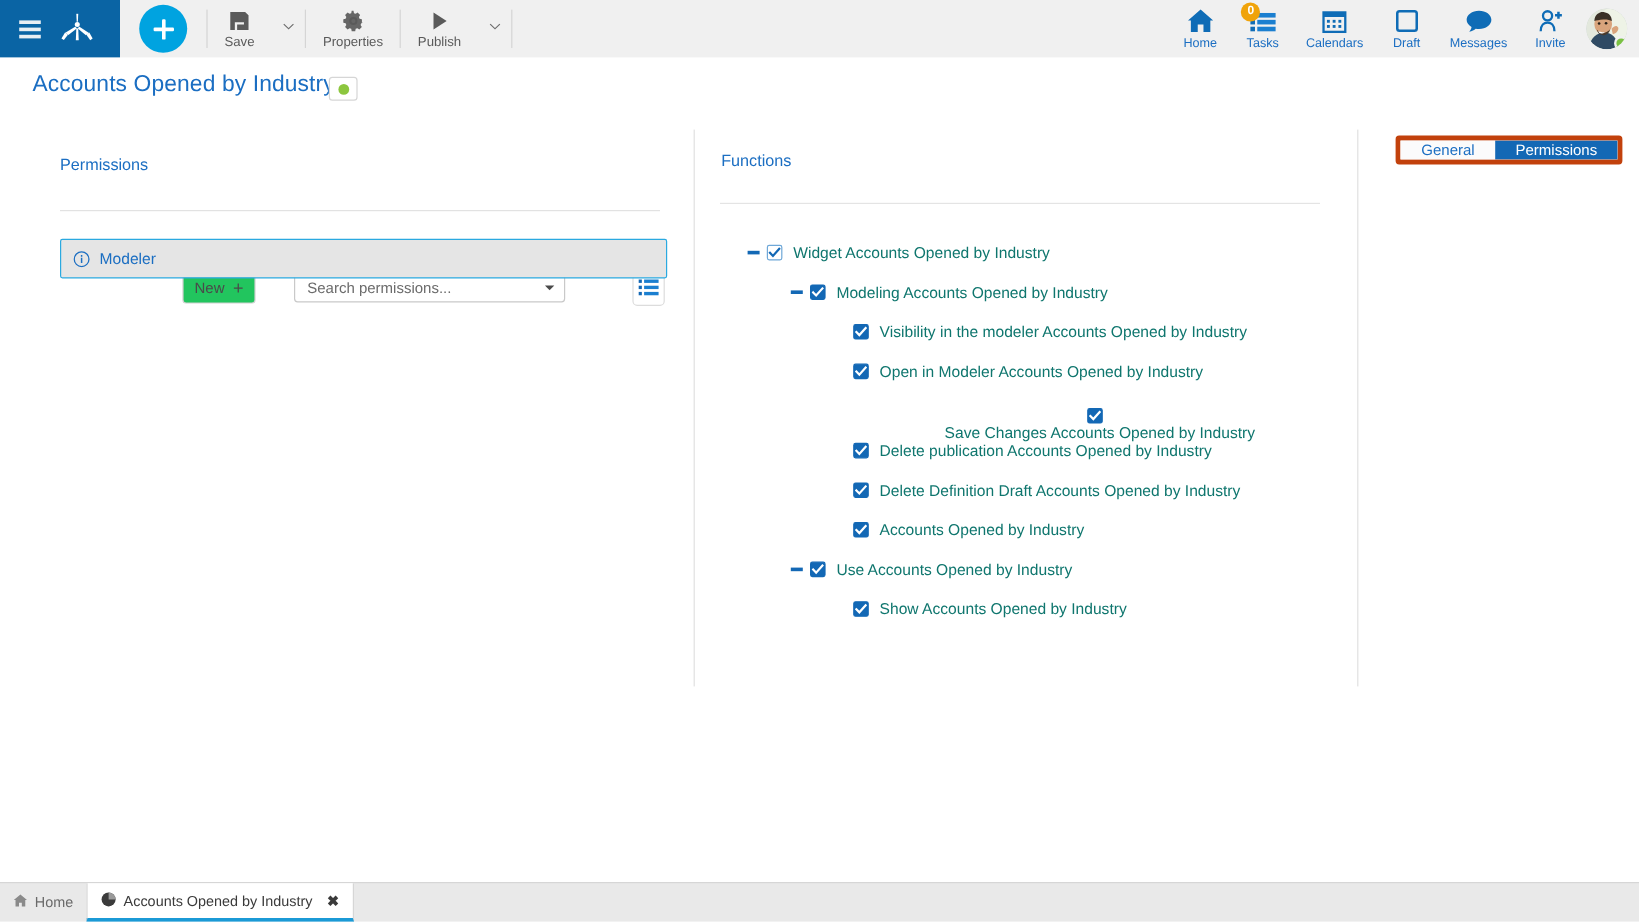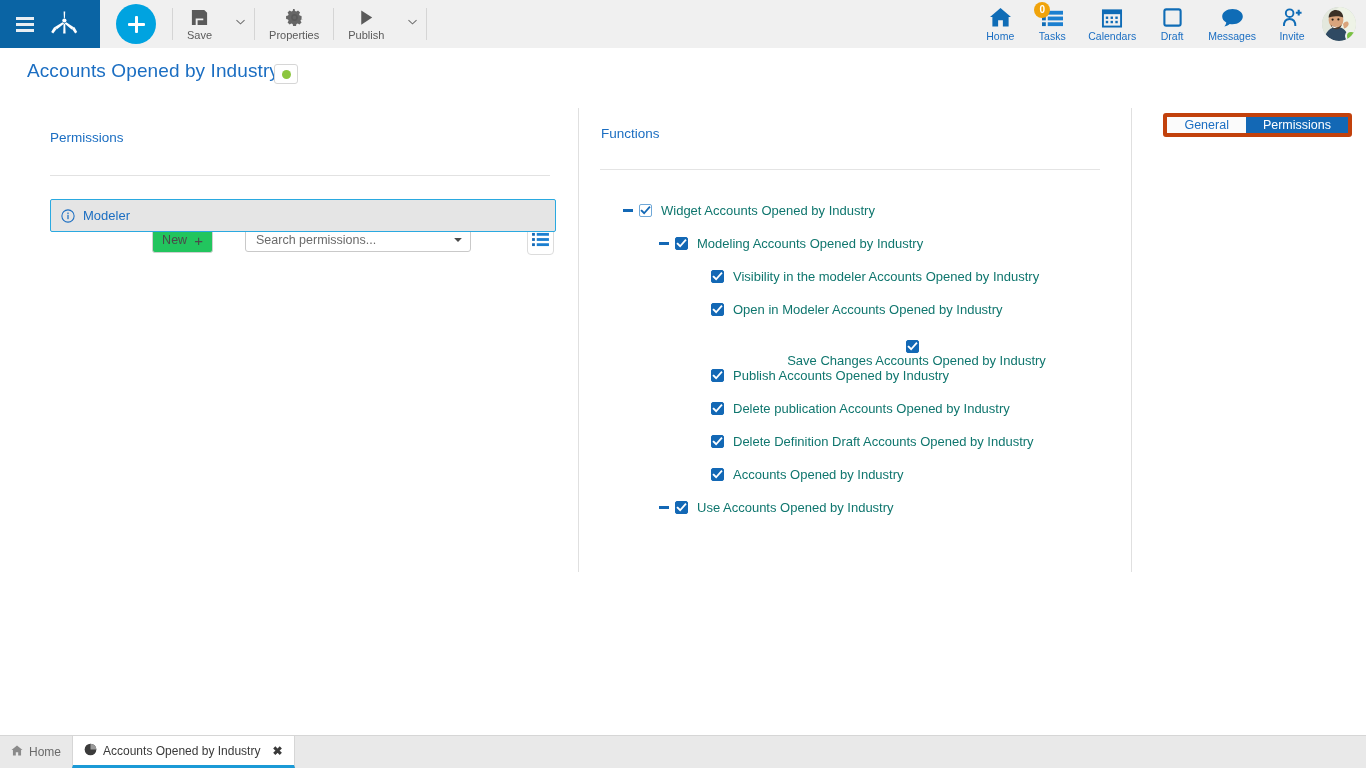--- a/index.html
+++ b/index.html
@@ -495,29 +495,20 @@
         </span>
         <span class="tlabel">Save Changes Accounts Opened by Industry</span>
       </div>
       <div class="tnode" style="padding-left: 114px;">
         <span class="toggle-spacer"></span>
         <span class="cb filled">
           <svg class="tick" viewBox="0 0 12 12">
             <path d="M1.8 6.2 L4.5 9 L10.2 2.6" fill="none" stroke="#ffffff" stroke-width="2" stroke-linecap="square"></path>
           </svg>
         </span>
-        <span class="tlabel">Publish Accounts Opened by Industry</span>
-      </div>
-      <div class="tnode" style="padding-left: 114px;">
-        <span class="toggle-spacer"></span>
-        <span class="cb filled">
-          <svg class="tick" viewBox="0 0 12 12">
-            <path d="M1.8 6.2 L4.5 9 L10.2 2.6" fill="none" stroke="#ffffff" stroke-width="2" stroke-linecap="square"></path>
-          </svg>
-        </span>
         <span class="tlabel">Delete publication Accounts Opened by Industry</span>
       </div>
       <div class="tnode" style="padding-left: 114px;">
         <span class="toggle-spacer"></span>
         <span class="cb filled">
           <svg class="tick" viewBox="0 0 12 12">
             <path d="M1.8 6.2 L4.5 9 L10.2 2.6" fill="none" stroke="#ffffff" stroke-width="2" stroke-linecap="square"></path>
           </svg>
         </span>
         <span class="tlabel">Delete Definition Draft Accounts Opened by Industry</span>
@@ -534,20 +525,29 @@
       <div class="tnode" style="padding-left: 78px;">
         <span class="toggle">
           <span class="minus"></span>
         </span>
         <span class="cb filled">
           <svg class="tick" viewBox="0 0 12 12">
             <path d="M1.8 6.2 L4.5 9 L10.2 2.6" fill="none" stroke="#ffffff" stroke-width="2" stroke-linecap="square"></path>
           </svg>
         </span>
         <span class="tlabel">Use Accounts Opened by Industry</span>
+      </div>
+      <div class="tnode" style="padding-left: 114px;">
+        <span class="toggle-spacer"></span>
+        <span class="cb filled">
+          <svg class="tick" viewBox="0 0 12 12">
+            <path d="M1.8 6.2 L4.5 9 L10.2 2.6" fill="none" stroke="#ffffff" stroke-width="2" stroke-linecap="square"></path>
+          </svg>
+        </span>
+        <span class="tlabel">Show Accounts Opened by Industry</span>
       </div>
     </div>
 </div>
 
 <div id="taskbar">
   <div class="tbtab">
     <span>
       <svg width="12" height="11" viewBox="0 0 14 13">
           <path fill="#8a8a8a" d="M7 0.5 L13.5 6 L11.8 6 L11.8 12.3 L8.4 12.3 L8.4 8.6 L5.6 8.6 L5.6 12.3 L2.2 12.3 L2.2 6 L0.5 6 Z"></path>
         </svg>

